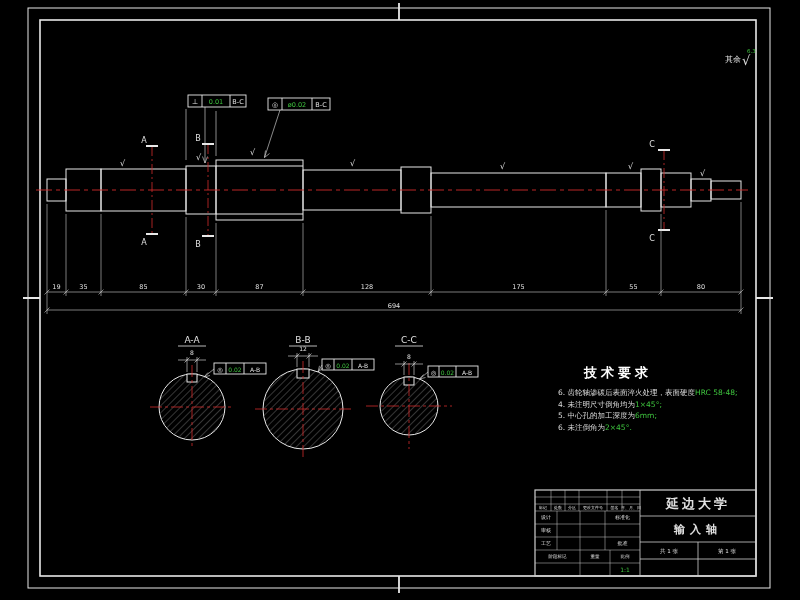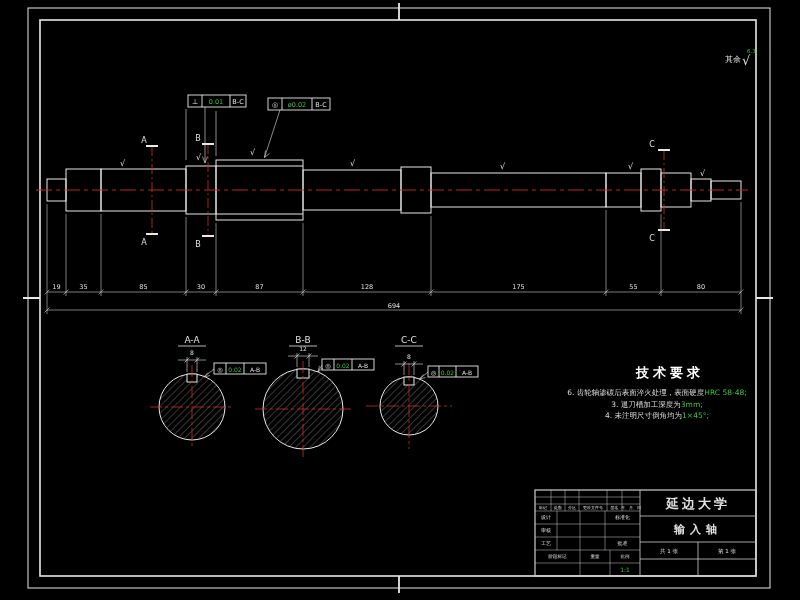--- a/index.html
+++ b/index.html
@@ -178,18 +178,19 @@
       <text x="622.5" y="519" font-size="5">标准化</text>
       <text x="622.5" y="545" font-size="5">批准</text>
       <text x="557.5" y="558" font-size="4.5">阶段标记</text>
       <text x="595" y="558" font-size="4.5">重量</text>
       <text x="625" y="558" font-size="4.5">比例</text>
       <text x="625" y="572" font-size="6" class="grn">1:1</text>
     </g>
   </g>
 </svg>
 
-<div class="abs" style="left:558px;top:364px;width:198px;text-align:center;">
+<div class="abs" style="left:558px;top:364px;width:198px;">
   <div class="tr-title">技术要求</div>
   <div class="tr-item"><span class="t">6. 齿轮轴渗碳后表面淬火处理，表面硬度</span><span class="h">HRC 58-48;</span></div>
-  <div class="tr-item"><span class="t">3. 退刀槽加工深度为</span><span class="h">3mm;</span></div>
   <div class="tr-item"><span class="t">4. 未注明尺寸倒角均为</span><span class="h">1×45°;</span></div>
+  <div class="tr-item"><span class="t">5. 中心孔的加工深度为</span><span class="h">6mm;</span></div>
+  <div class="tr-item"><span class="t">6. 未注倒角为</span><span class="h">2×45°.</span></div>
 </div>
 
 </body></html>

